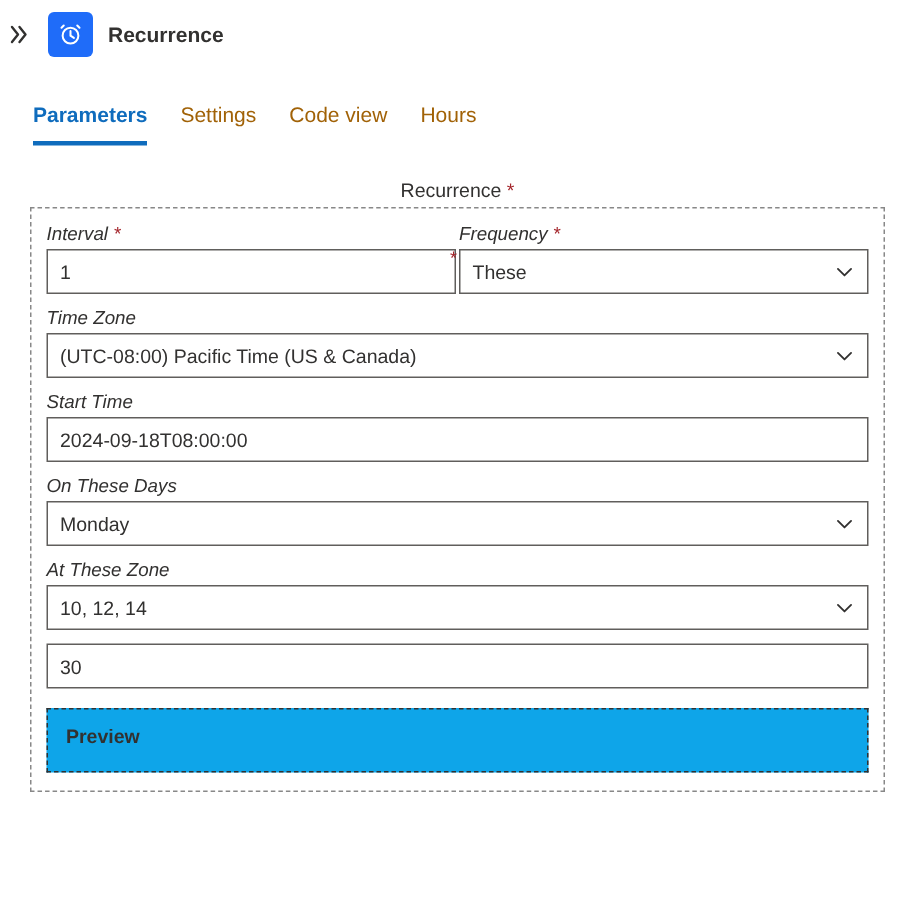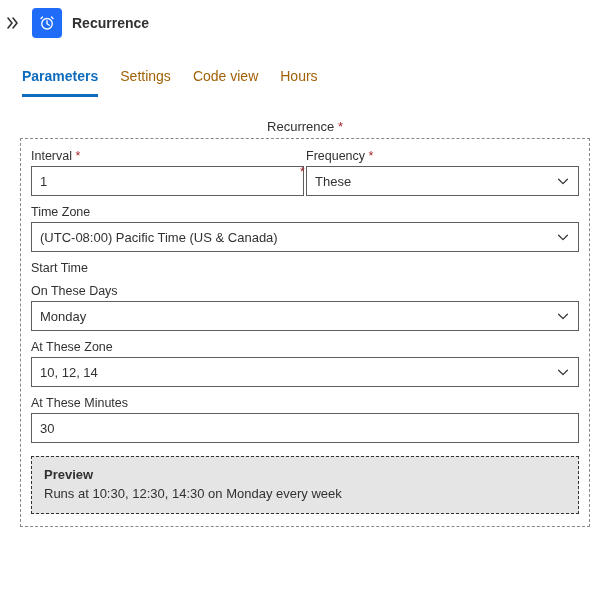--- a/index.html
+++ b/index.html
@@ -62,21 +62,21 @@
     padding:10px 10px 12px 10px;
     display:flex;
     flex-direction:column;
     gap:9px;
   }
   .row {
     display:flex;
     gap:2px;
   }
   .col { flex:1; display:flex; flex-direction:column; gap:3px; }
-  .flabel { font-size:12.5px; }
+  .flabel { font-size:12.5px;font-style:italic; }
   .control {
     height:30px;
     border:1px solid #605e5c;
     background:#fff;
     display:flex;
     align-items:center;
     padding:0 8px;
     font-size:13px;
     position:relative;
   }
@@ -85,21 +85,21 @@
     width:14px; flex:0 0 14px;
   }
   .req-marker {
     position:absolute;
     left:-7px; top:-2px;
     color:#a4262c;
     font-size:12px;
   }
   .preview {
     border:1px dashed #323130;
-    background:#e5e5e5;
+    background:#0ea5e9;
     padding:10px 12px 12px 12px;
     margin-top:4px;
   }
   .preview-title {
     font-weight:600;
     font-size:13px;
     margin-bottom:4px;
   }
   svg { display:block; }
 </style>
@@ -172,20 +172,23 @@
       <span class="chev">
         <svg width="14" height="14" viewBox="0 0 16 16">
             <path d="M3 6 L8 11 L13 6" stroke="#323130" stroke-width="1.4" fill="none" stroke-linecap="round" stroke-linejoin="round"></path>
           </svg>
       </span>
     </div>
   </div>
 
   <div class="col">
     <div class="flabel">Start Time</div>
+    <div class="control">
+      <span>2024-09-18T08:00:00</span>
+    </div>
   </div>
 
   <div class="col">
     <div class="flabel">On These Days</div>
     <div class="control select">
       <span>Monday</span>
       <span class="chev">
         <svg width="14" height="14" viewBox="0 0 16 16">
             <path d="M3 6 L8 11 L13 6" stroke="#323130" stroke-width="1.4" fill="none" stroke-linecap="round" stroke-linejoin="round"></path>
           </svg>
@@ -199,24 +202,22 @@
       <span>10, 12, 14</span>
       <span class="chev">
         <svg width="14" height="14" viewBox="0 0 16 16">
             <path d="M3 6 L8 11 L13 6" stroke="#323130" stroke-width="1.4" fill="none" stroke-linecap="round" stroke-linejoin="round"></path>
           </svg>
       </span>
     </div>
   </div>
 
   <div class="col">
-    <div class="flabel">At These Minutes</div>
     <div class="control">
       <span>30</span>
     </div>
   </div>
 
   <div class="preview">
     <div class="preview-title">Preview</div>
-    <div>Runs at 10:30, 12:30, 14:30 on Monday every week</div>
   </div>
 
 </div>
 
 </body></html>

